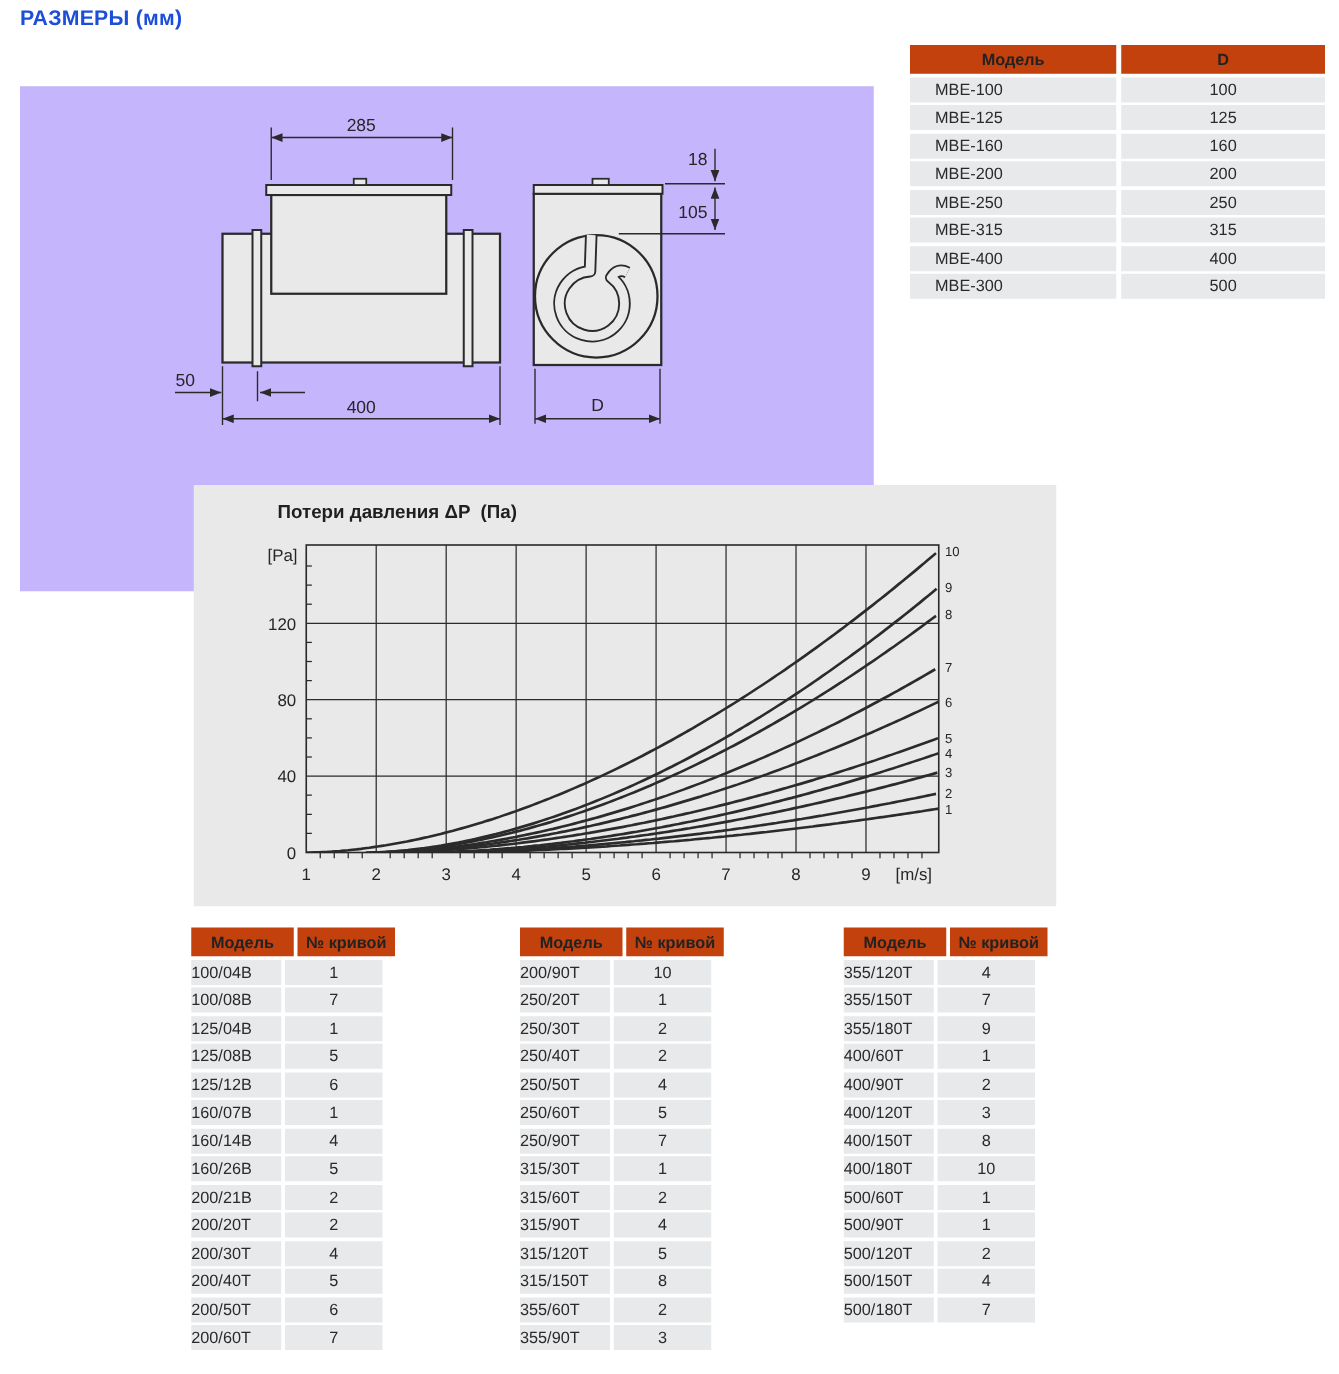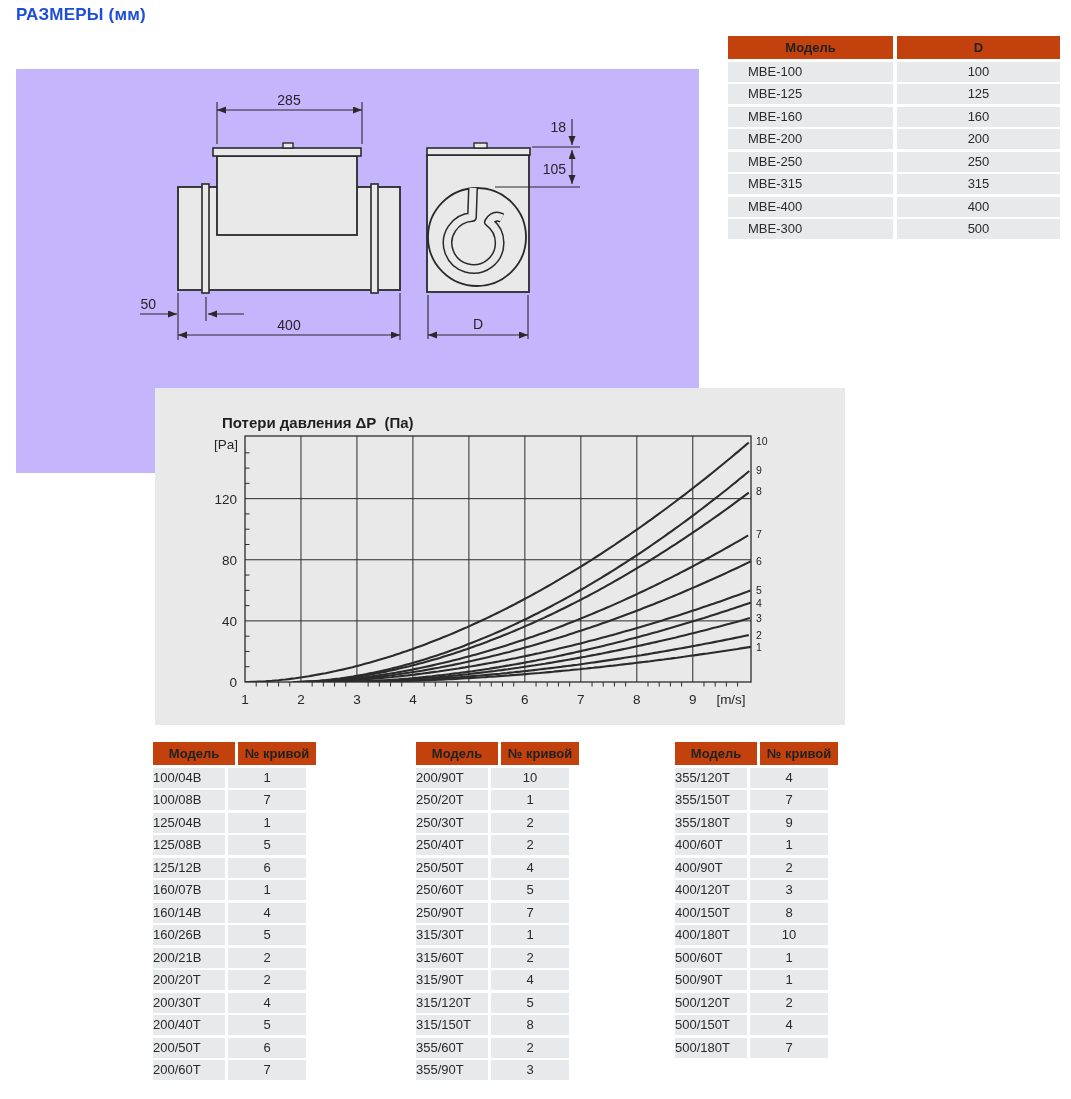--- a/index.html
+++ b/index.html
@@ -1,21 +1,21 @@
 <!DOCTYPE html>
 <html><head>
 <meta charset="utf-8">
 <style>
   html,body{margin:0;padding:0;background:#ffffff;}
   body{width:1071px;height:1099px;position:relative;font-family:"Liberation Sans",sans-serif;color:#222;overflow:hidden;}
   .abs{position:absolute;}
   #page-heading{left:16px;top:5px;font-size:17px;font-weight:bold;color:#1d4ed8;letter-spacing:.2px;white-space:pre;}
   #dim-panel{left:16px;top:40px;width:683px;height:404px;background:#c4b5fd;margin-top:29px;}
   #chart-panel{left:155px;top:388px;width:690px;height:337px;background:#e9e9ea;}
-  #chart-title{left:67px;top:26px;font-size:15px;font-weight:bold;color:#1f1f1f;white-space:pre;}
+  #chart-title{left:67px;top:13px;font-size:15px;font-weight:bold;color:#1f1f1f;white-space:pre;}
   
   .gtable{position:absolute;}
   .trow{display:flex;margin-bottom:2.5px;}
   .tcell{background:#e8e9ea;height:20px;line-height:20px;font-size:13px;color:#2a2a2a;overflow:hidden;white-space:nowrap;}
   .thead .tcell{background:#c2410c;height:23px;line-height:23px;font-weight:bold;text-align:center;color:#222;}
   .c-gap{width:4px;}
   .cell-left{text-align:left;}
   .cell-center{text-align:center;}
   #model-table{left:728px;top:36px;}
   #model-table .c1{width:165px;}

